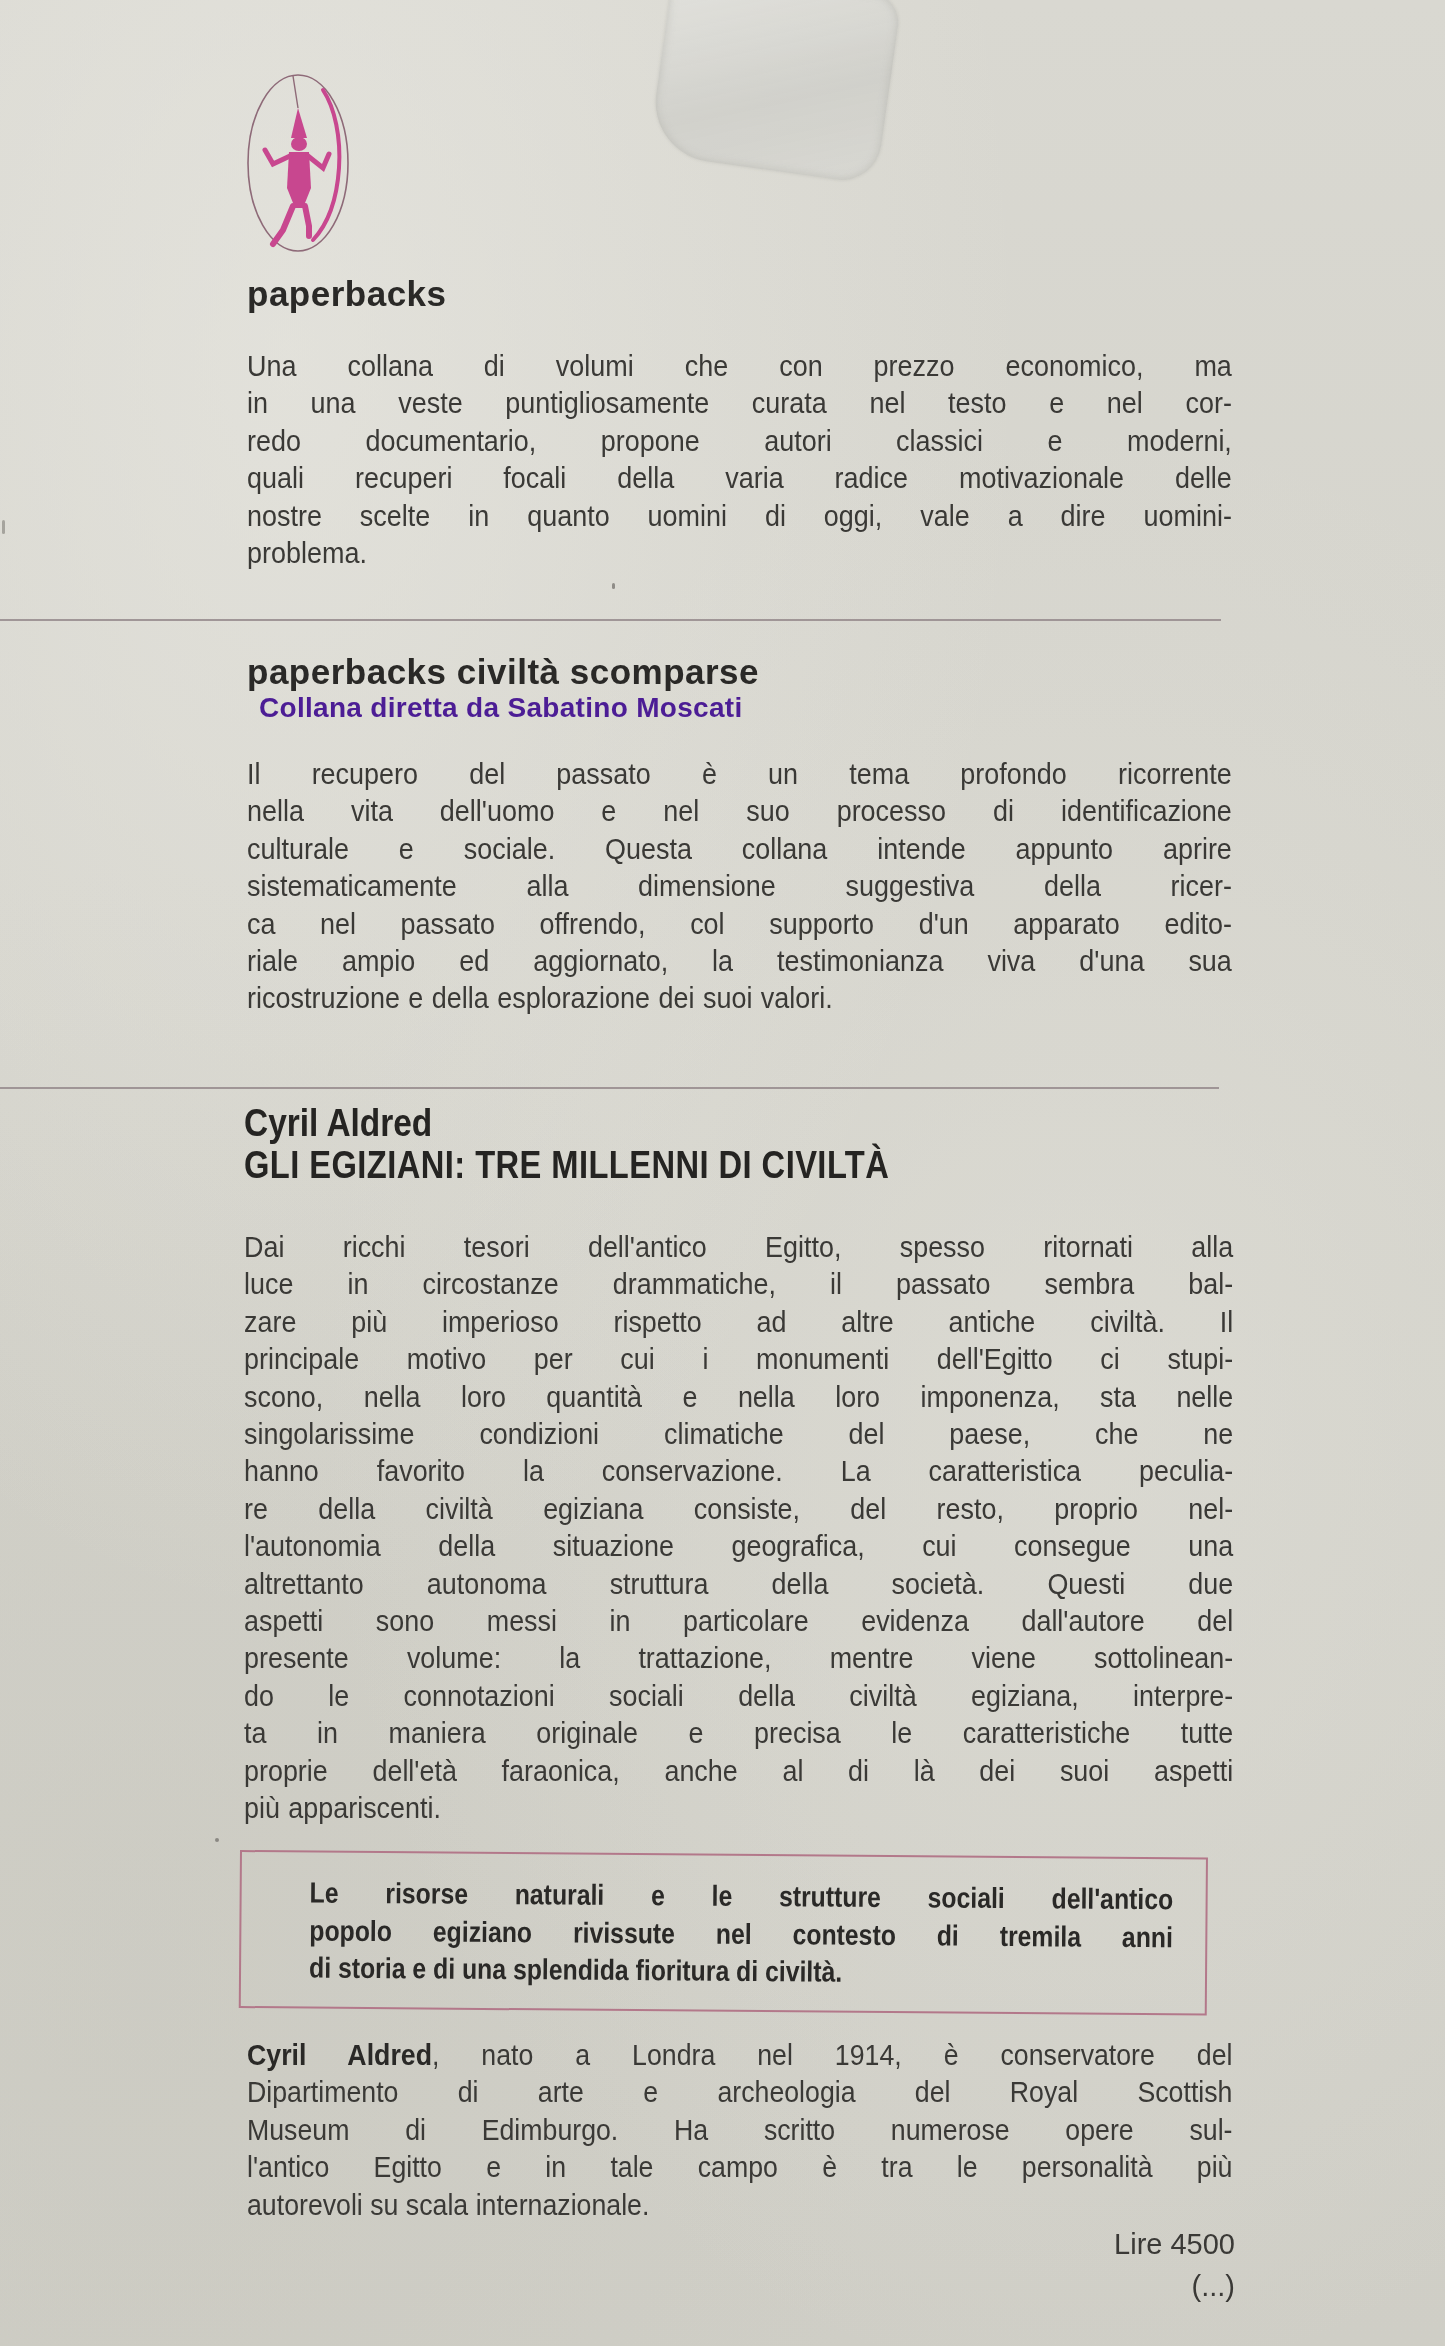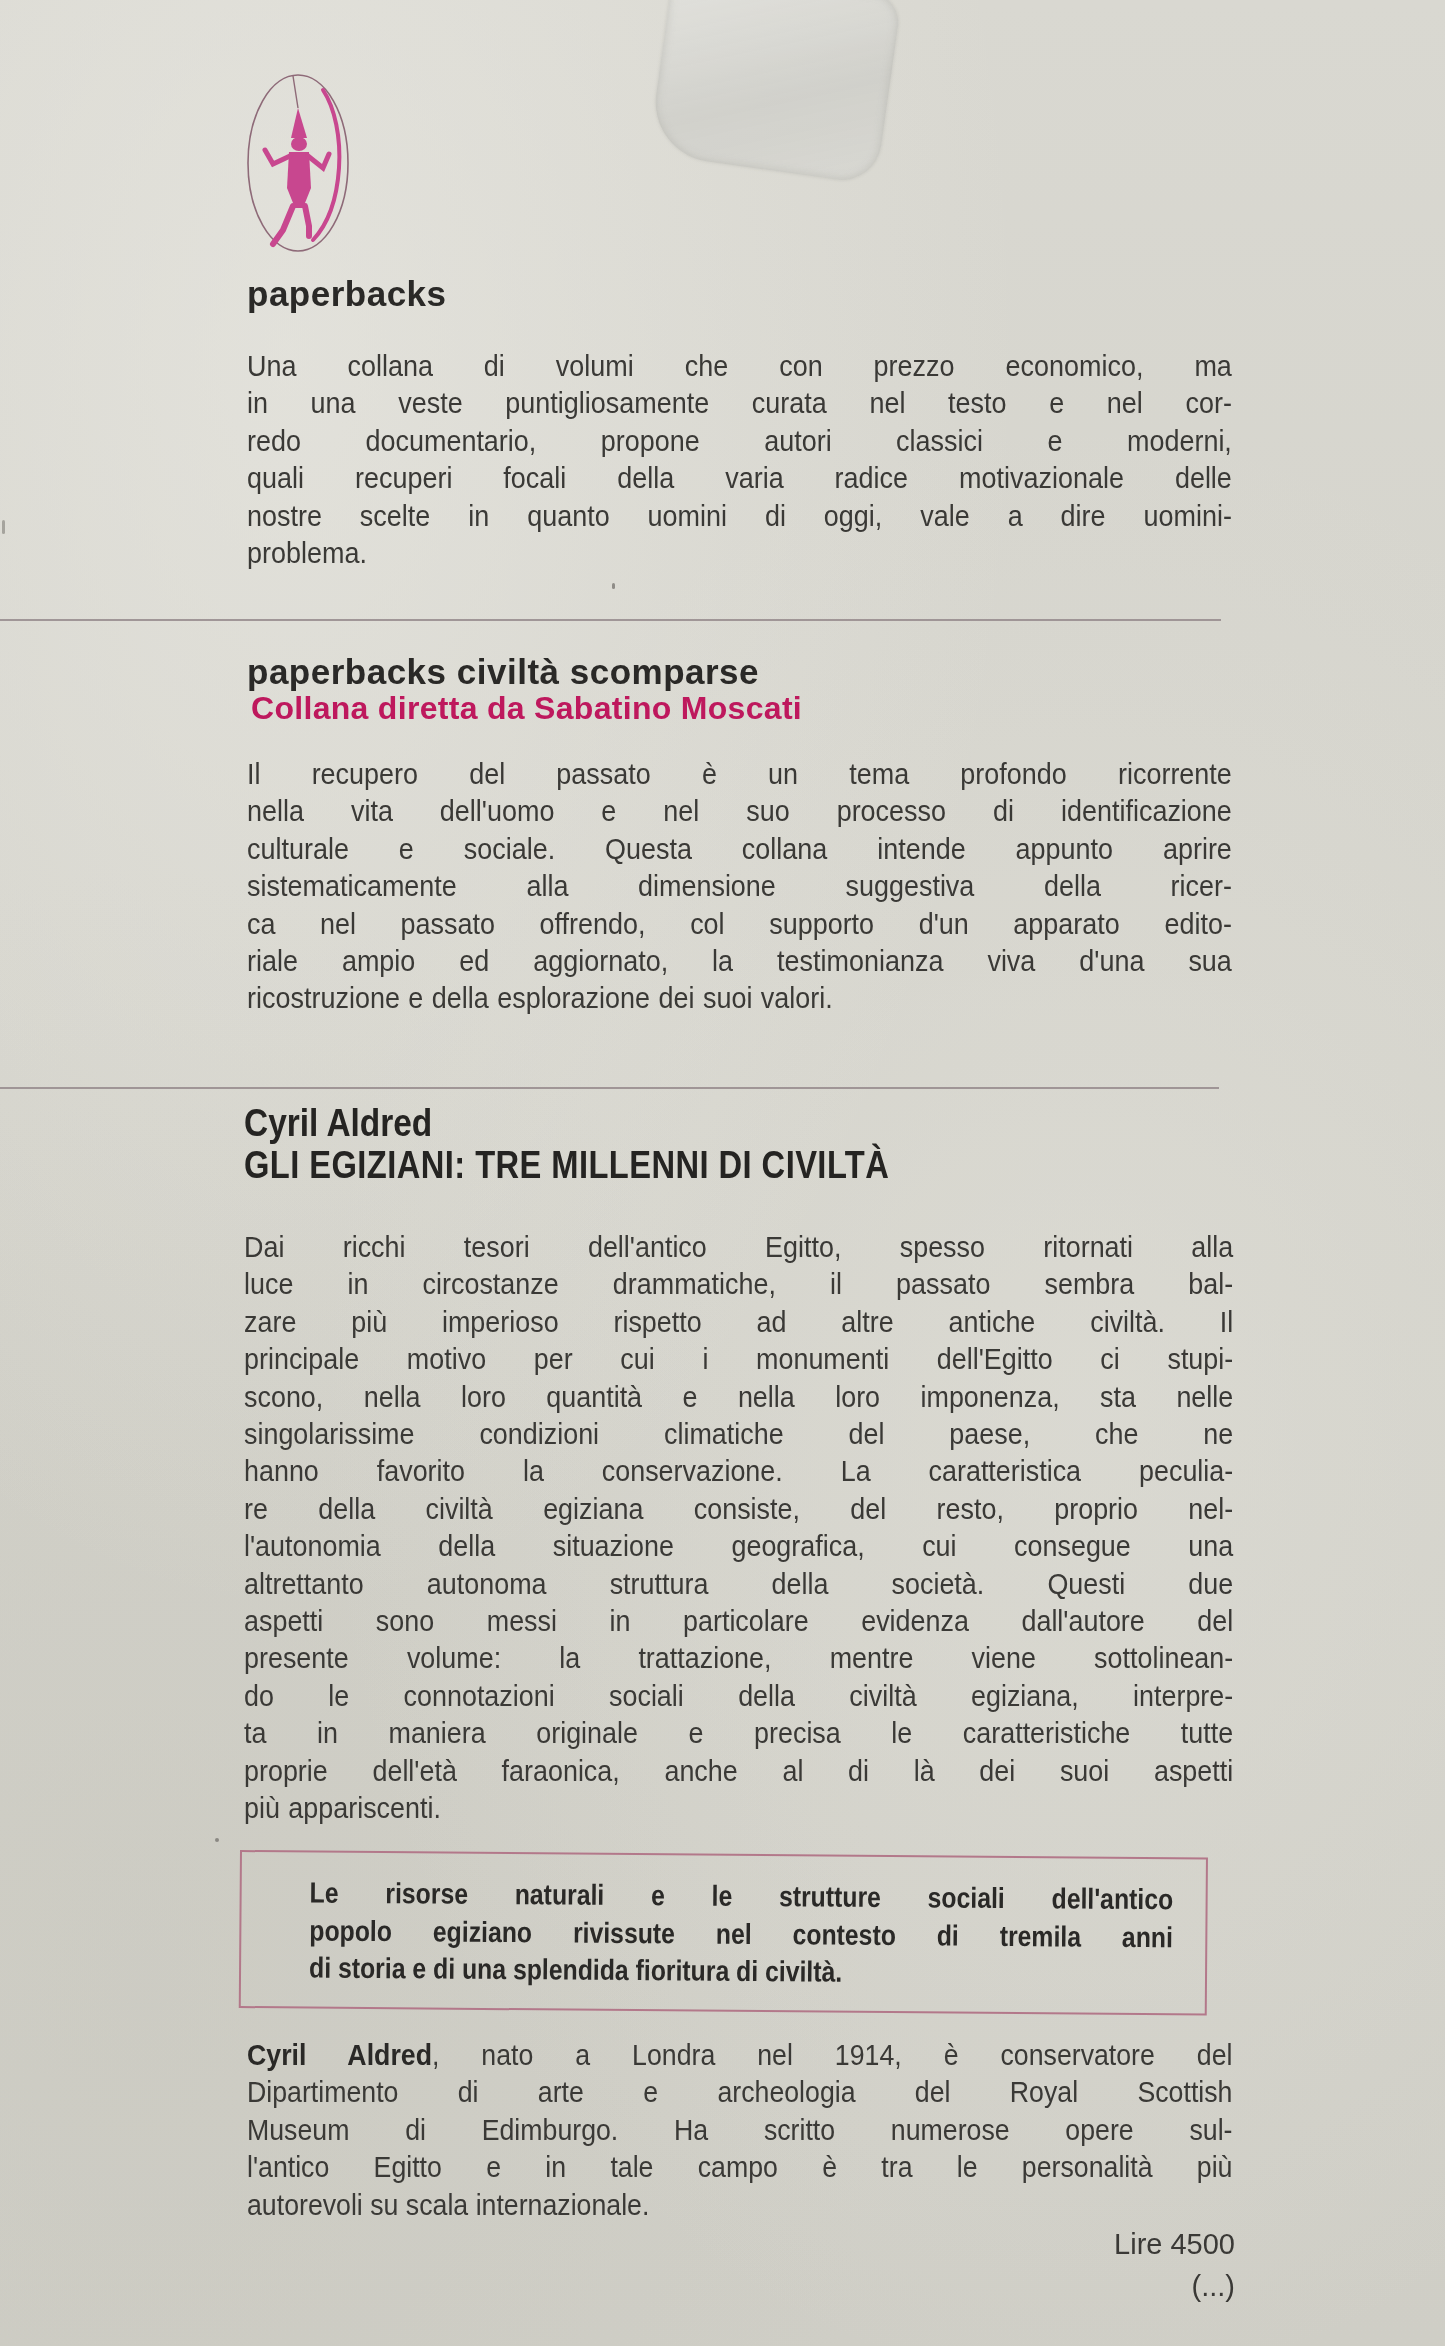--- a/index.html
+++ b/index.html
@@ -57,24 +57,24 @@
       font-size: 35px;
       line-height: 40px;
       letter-spacing: 0.5px;
       color: #2a2927;
       margin: 0;
     }
 
     .sub {
       font-family: "Liberation Sans", sans-serif;
       font-weight: bold;
-      font-size: 32px;
+      font-size: 28px;
       line-height: 34px;
-      color: #be185d;
-      margin: 4px;
+      color: #4c1d95;
+      margin: 12px;
       letter-spacing: 0.3px;
     }
 
     .body-text {
       font-family: "Liberation Sans", sans-serif;
       font-size: 28px;
       line-height: 37.2px;
       color: #3a3936;
       text-align: justify;
       text-align-last: left;

